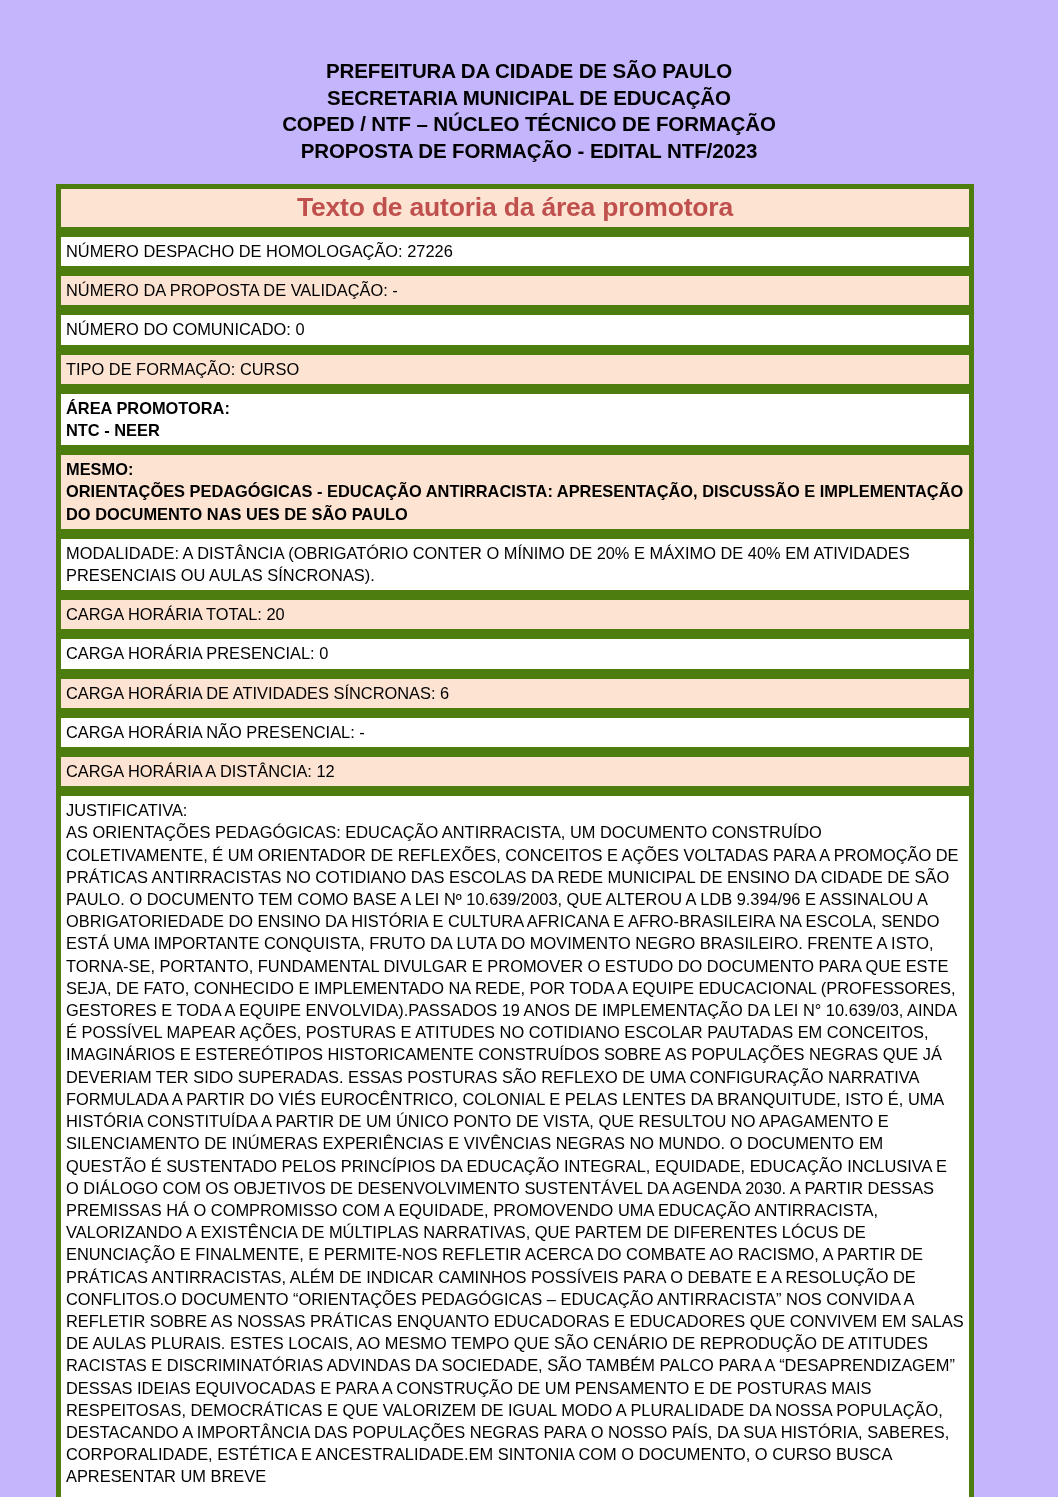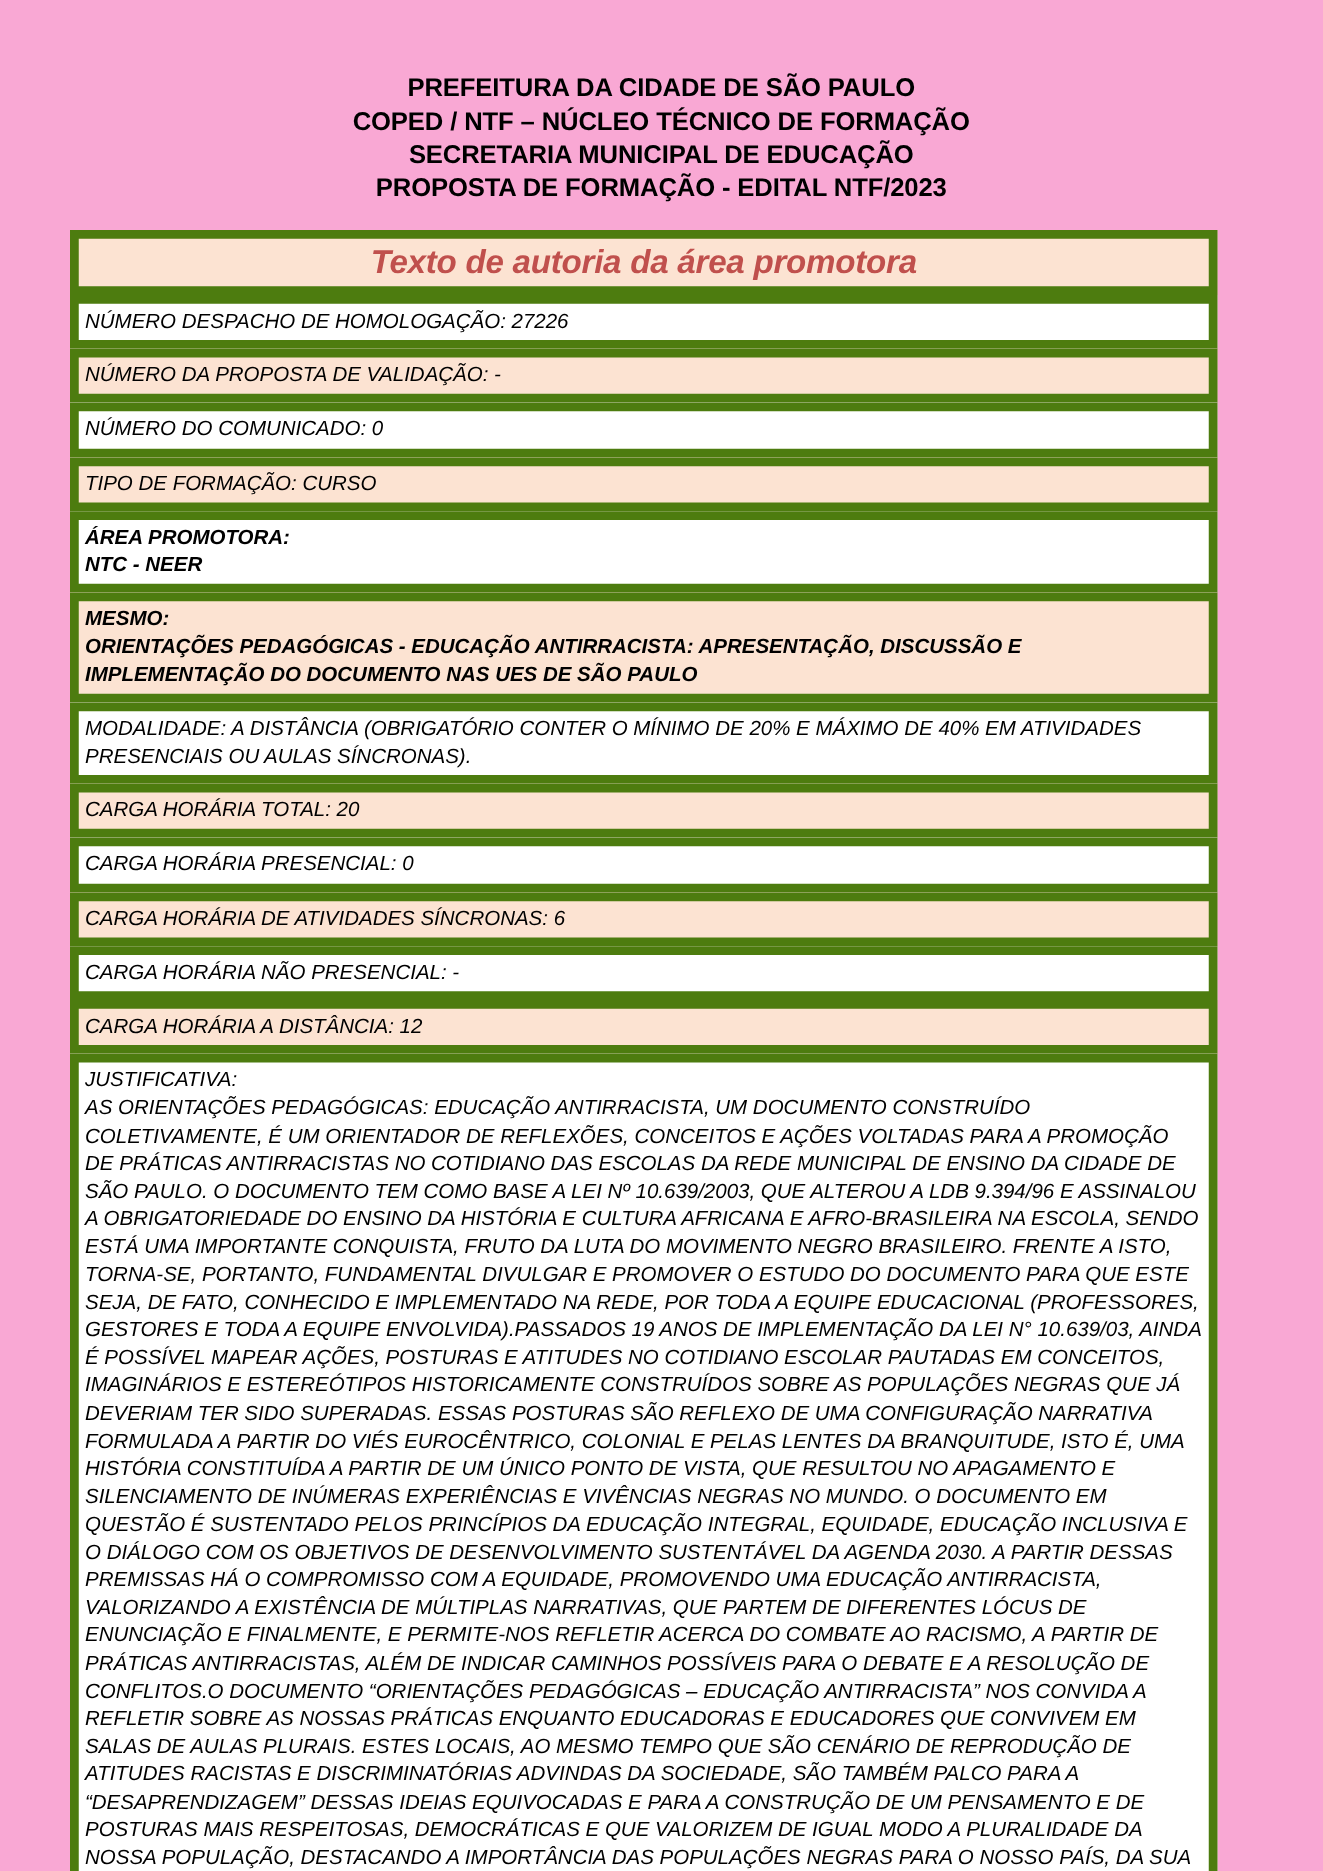--- a/index.html
+++ b/index.html
@@ -10,21 +10,21 @@
     background: #ffffff;
     font-family: "Liberation Sans", sans-serif;
     color: #000000;
     overflow: hidden;
   }
 
   .page {
     position: relative;
     width: 1058px;
     height: 1497px;
-    background: #f9a8d4;
+    background: #c4b5fd;
   }
 
   
   .doc-header {
     position: absolute;
     left: 0;
     top: 58px;
     width: 1058px;
     text-align: center;
   }
@@ -39,27 +39,26 @@
   
   .tbl {
     position: absolute;
     left: 56px;
     top: 184px;
     width: 918px;
     border-collapse: separate;
     border-spacing: 0;
   }
   .tbl tr td {
-    border: 7px solid #4d7c0f;
+    border: 5px solid #4d7c0f;
     padding: 3px 5px 4px 5px;
     font-size: 16.4px;
     line-height: 22.2px;
     vertical-align: top;
     background: #ffffff;
-    font-style: italic;
   }
   .tbl tr.shade td { background: #fce3d2; margin-top: 48px; }
 
   .title-row td {
     background: #fce3d2 !important;
     text-align: center;
     padding: 4px 5px 7px 5px;
     border-color: #9a9a9a;
   }
   .title-text {
@@ -81,22 +80,22 @@
   
   .clip-bottom { }
 </style>
 </head>
 <body>
 
 <div class="page">
 
   <div class="doc-header">
     <div class="hline">PREFEITURA DA CIDADE DE SÃO PAULO</div>
+    <div class="hline">SECRETARIA MUNICIPAL DE EDUCAÇÃO</div>
     <div class="hline">COPED / NTF – NÚCLEO TÉCNICO DE FORMAÇÃO</div>
-    <div class="hline">SECRETARIA MUNICIPAL DE EDUCAÇÃO</div>
     <div class="hline">PROPOSTA DE FORMAÇÃO - EDITAL NTF/2023</div>
   </div>
 
   <table class="tbl">
     <tbody>
       <tr class="title-row">
         <td>
           <span class="title-text">Texto de autoria da área promotora</span>
         </td>
       </tr>

